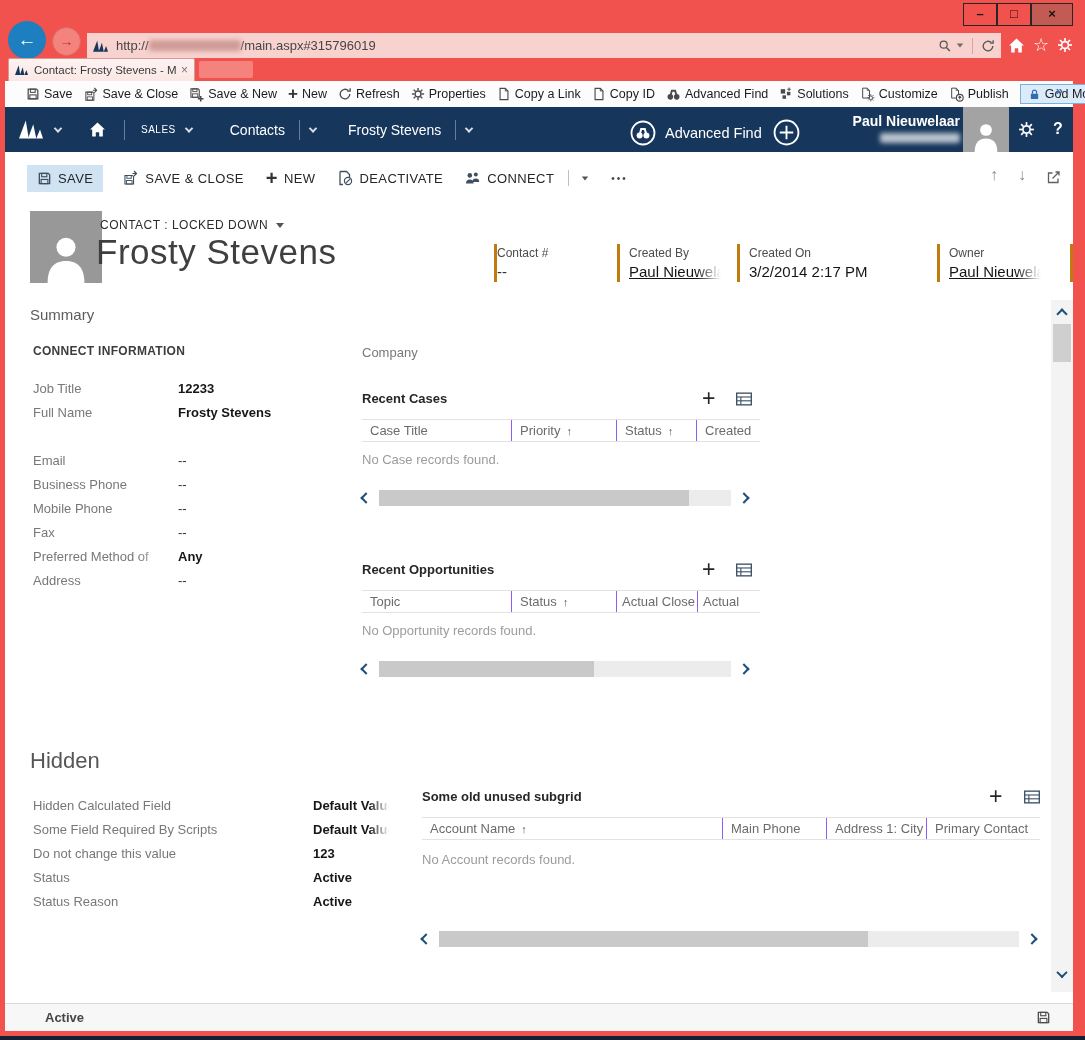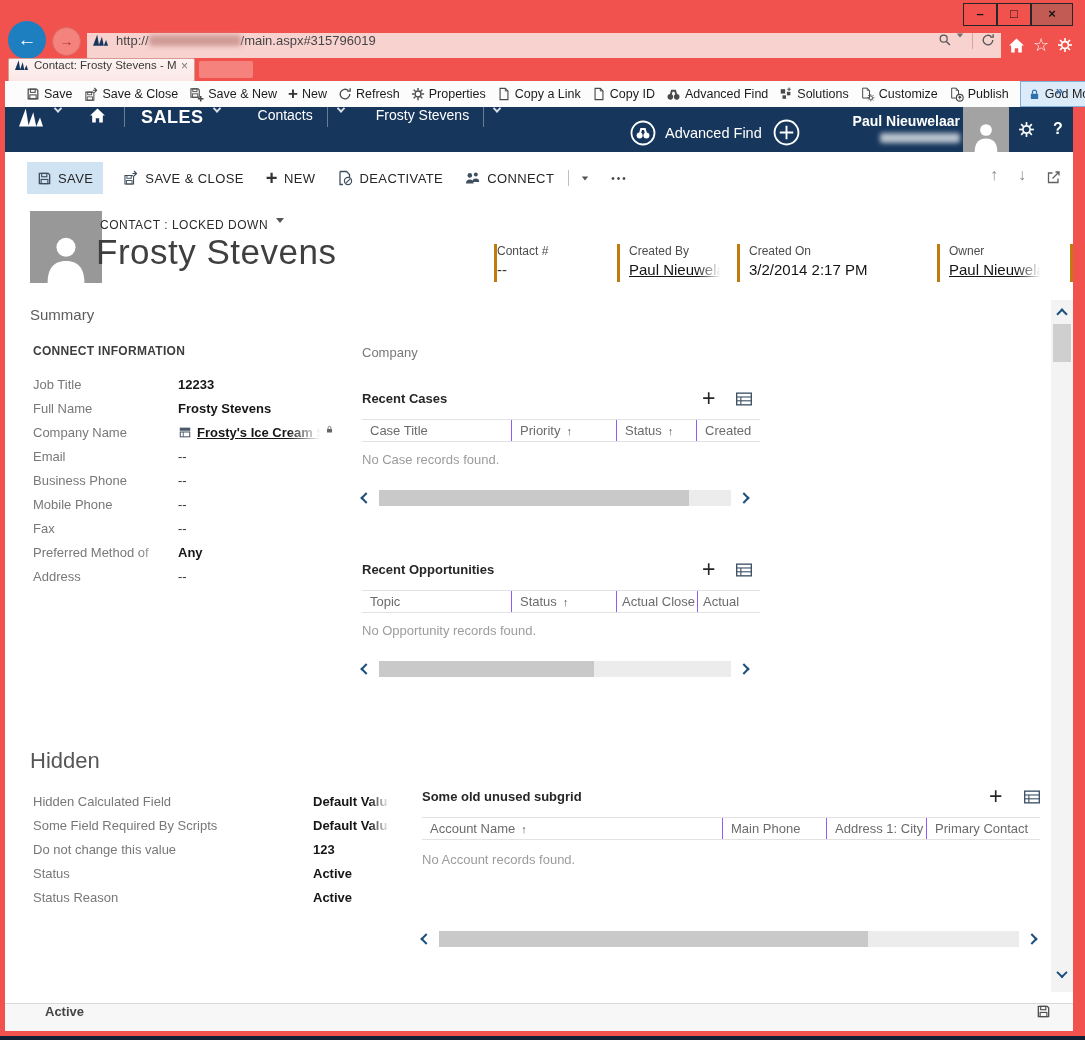--- a/index.html
+++ b/index.html
@@ -1,19 +1,19 @@
 <!DOCTYPE html>
 <html><head>
 <meta charset="utf-8">
 <style>
   *{box-sizing:border-box;margin:0;padding:0}
   body{margin:0;font-family:"Liberation Sans","DejaVu Sans",sans-serif;background:#333}
   #window{position:relative;width:1085px;height:1040px;background:#f1524d;overflow:hidden}
   .abs{position:absolute}
-  .fl{display:flex;}
+  .fl{display:flex;align-items:center}
   svg.ic{display:inline-block;vertical-align:middle}
   
   .cv{display:inline-block;width:7px;height:7px;border-right:2px solid currentColor;border-bottom:2px solid currentColor}
   .cv-down{transform:rotate(45deg) translate(-1px,-1px)}
   .cv-up{transform:rotate(-135deg)}
   .cv-left{transform:rotate(135deg)}
   .cv-right{transform:rotate(-45deg)}
   .cv-sb{width:8px;height:8px;border-width:2.5px;color:#1d4f7c}
   .tri-down{display:inline-block;width:0;height:0;border-left:4px solid transparent;border-right:4px solid transparent;border-top:5px solid #555}
   
@@ -302,21 +302,21 @@
 
   <div class="abs fl" style="left:5px;top:107px;width:1068px;height:45px;background:#16365c;color:#fff;padding-left:14px">
     <svg class="ic" width="24" height="21" style="color:#fff">
         <use href="#sym-mountains"></use>
       </svg>
     <span class="cv cv-down" style="margin-left:12px;color:#d9dee6;width:6px;height:6px"></span>
     <svg class="ic" width="17" height="17" style="margin-left:28px;color:#fff">
         <use href="#sym-home"></use>
       </svg>
     <span style="width:1px;height:20px;background:rgba(255,255,255,.35);margin-left:18px"></span>
-    <span style="margin-left:16px;font-size:18px;font-weight:bold;letter-spacing:.5px">SALES</span>
+    <span style="margin-left:16px;font-size:10px;font-weight:normal;letter-spacing:.5px">SALES</span>
     <span class="cv cv-down" style="margin-left:10px;color:#d9dee6;width:6px;height:6px"></span>
     <span style="margin-left:38px;font-size:14px">Contacts</span>
     <span style="width:1px;height:20px;background:rgba(255,255,255,.35);margin-left:14px"></span>
     <span class="cv cv-down" style="margin-left:10px;color:#d9dee6;width:6px;height:6px"></span>
     <span style="margin-left:32px;font-size:14px">Frosty Stevens</span>
     <span style="width:1px;height:20px;background:rgba(255,255,255,.35);margin-left:14px"></span>
     <span class="cv cv-down" style="margin-left:10px;color:#d9dee6;width:6px;height:6px"></span>
   </div>
   <svg class="abs ic" style="left:630px;top:120px;color:#fff" width="26" height="26">
       <use href="#sym-circle-binoc"></use>
@@ -427,30 +427,20 @@
   <div class="abs" style="left:33px;top:344px;font-size:12px;font-weight:bold;color:#3d3d3d;letter-spacing:.3px">CONNECT INFORMATION</div>
 
   <div class="abs fl" style="left:33px;top:377px;width:320px;height:22px">
       <span class="lbl" style="width:145px">Job Title</span>
       <span class="val">12233</span>
     </div>
   <div class="abs fl" style="left:33px;top:401px;width:320px;height:22px">
       <span class="lbl" style="width:145px">Full Name</span>
       <span class="val">Frosty Stevens</span>
     </div>
-  <div class="abs fl" style="left:33px;top:425px;width:330px;height:22px">
-    <span class="lbl" style="width:145px">Company Name</span>
-    <svg class="ic" width="14" height="14" style="color:#4a5a6a;margin-right:5px">
-        <use href="#sym-building"></use>
-      </svg>
-    <span class="val hlink fade" style="width:126px">Frosty's Ice Cream S</span>
-    <svg class="ic" width="9" height="9" style="color:#666;margin-left:2px">
-        <use href="#sym-lock"></use>
-      </svg>
-  </div>
   <div class="abs fl" style="left:33px;top:449px;width:320px;height:22px">
       <span class="lbl" style="width:145px">Email</span>
       <span class="val-dash">--</span>
     </div>
   <div class="abs fl" style="left:33px;top:473px;width:320px;height:22px">
       <span class="lbl" style="width:145px">Business Phone</span>
       <span class="val-dash">--</span>
     </div>
   <div class="abs fl" style="left:33px;top:497px;width:320px;height:22px">
       <span class="lbl" style="width:145px">Mobile Phone</span>

